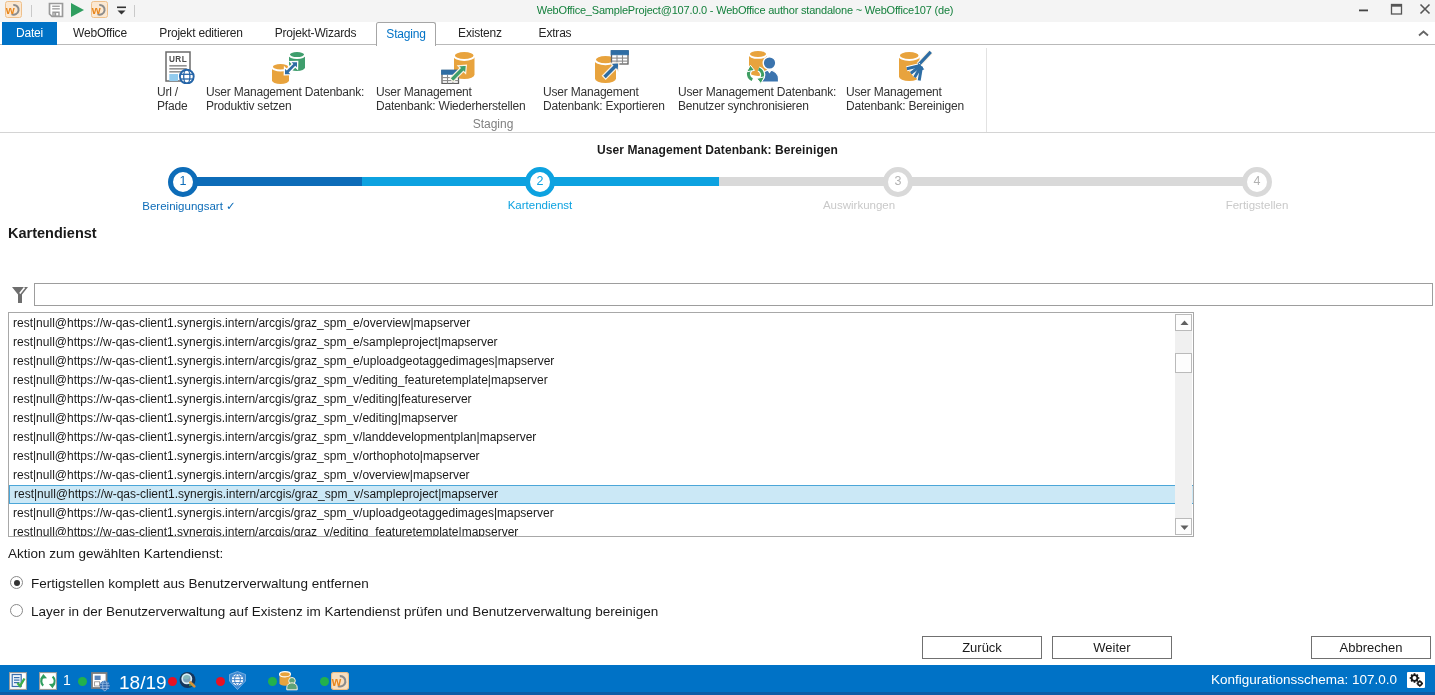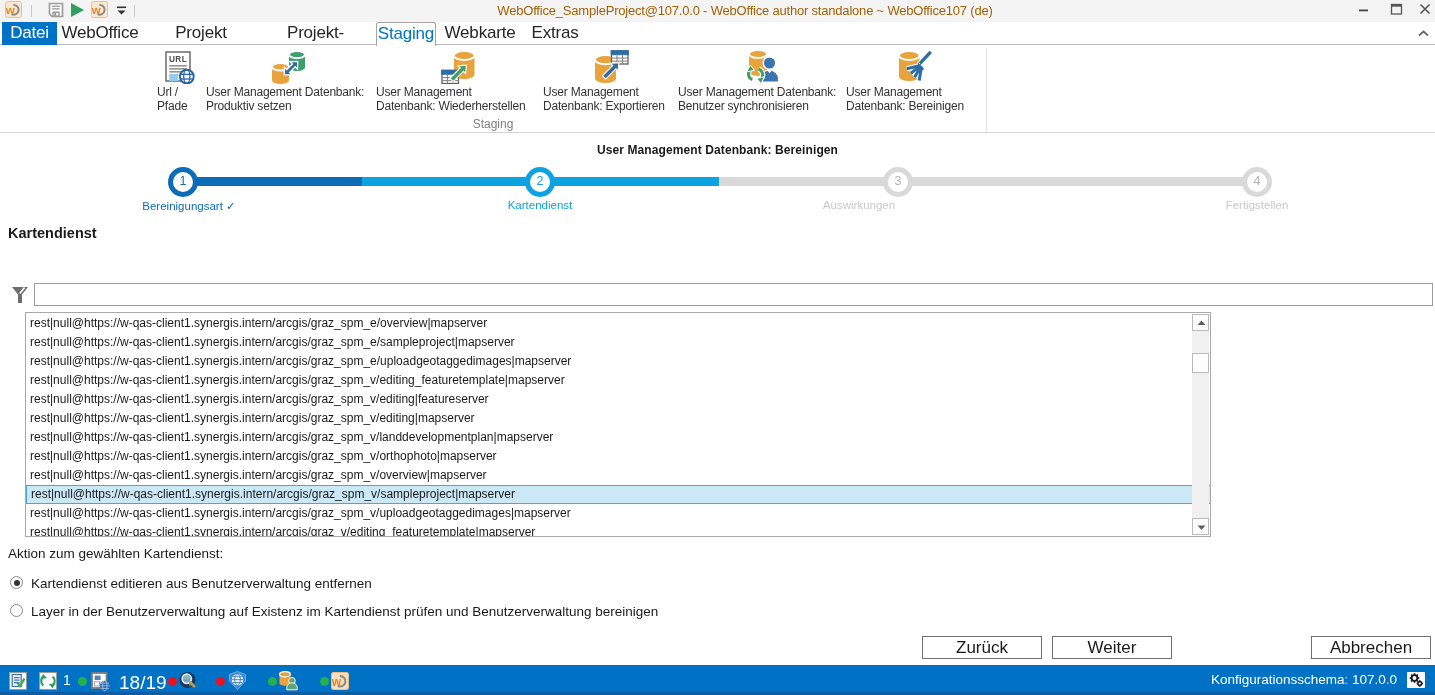--- a/index.html
+++ b/index.html
@@ -2,25 +2,25 @@
 <html><head>
 <meta charset="utf-8">
 <style>
 * { margin:0; padding:0; box-sizing:border-box; }
 html,body { width:1435px; height:695px; overflow:hidden; background:#fff;
   font-family:"Liberation Sans", sans-serif; }
 .abs { position:absolute; }
 #app { position:relative; width:1435px; height:695px; background:#fff; }
 #titlebar { left:0; top:0; width:1435px; height:22px; background:#f4f4f4; }
 #title-text { left:134px; top:0; width:1222px; height:22px; text-align:center;
-  font-size:13px; letter-spacing:-0.2px; color:#a16207; line-height:21px; }
+  font-size:11px; letter-spacing:-0.2px; color:#15803d; line-height:21px; }
 .qsep { top:5px; width:1px; height:12px; background:#c9c9c9; }
 #tabrow { left:0; top:22px; width:1435px; height:23px; background:#fff;
   border-bottom:1px solid #b9b9b9; }
-.tab { position:absolute; top:0; height:23px; font-size:17px; letter-spacing:-0.2px;
+.tab { position:absolute; top:0; height:23px; font-size:12px; letter-spacing:-0.2px;
   color:#262626; line-height:22px; text-align:center; }
 #tab-datei { left:2px; width:55px; background:#0072c6; color:#fff; }
 #tab-staging { background:#fff; border:1px solid #a6a6a6; border-bottom:none; border-radius:2.5px 2.5px 0 0;
   color:#0072c6; height:24px; z-index:3; }
 #ribbon { left:0; top:45px; width:1435px; height:88px; background:#fff;
   border-bottom:1px solid #d4d4d4; }
 .ritem { position:absolute; top:5px; font-size:12px;
   letter-spacing:-0.2px; color:#333; }
 .ritem .ric { display:block; margin:0 auto 2px auto; width:34px; height:34px; }
 .rlabel { line-height:13.5px; }
@@ -29,37 +29,37 @@
   color:#808080; position:absolute; }
 #wiztitle { left:0; top:143px; width:1435px; text-align:center; font-size:12px;
   letter-spacing:0.1px; font-weight:bold; color:#1a1a1a; }
 .pbar { top:177px; height:9px; }
 .pcircle { border-radius:50%; background:#fff; text-align:center; }
 .plabel { top:199px; font-size:11.5px; letter-spacing:0px; text-align:center; }
 h3.sect { position:absolute; left:8px; font-size:14.5px; font-weight:bold; color:#1a1a1a; }
 .body13 { font-size:13.5px; color:#1a1a1a; }
 #filterbox { left:34px; top:283px; width:1399px; height:23px;
   border:1px solid #9d9d9d; background:#fff; }
-#listbox { left:25px; top:312px; width:1186px; height:225px;
+#listbox { left:8px; top:312px; width:1186px; height:225px;
   border:1px solid #a8a8a8; background:#fff; overflow:hidden; }
 .lrow { position:absolute; left:0px; width:1406px; height:19px; font-size:12px;
   color:#1a1a1a; line-height:19px; padding-left:4px; white-space:nowrap; }
 .lrow.sel { background:#cbe8f6; border:1px solid #4ba6d8; line-height:17px; }
 #sbar { position:absolute; right:1px; top:1px; width:17px; height:221px; background:#f0f0f0; }
 .sbtn { position:absolute; left:0px; width:17px; height:17px; background:#fdfdfd;
   border:1px solid #bababa; }
 #sthumb { position:absolute; left:0px; top:39px; width:17px; height:20px;
   background:#fdfdfd; border:1px solid #bababa; }
 .arr { position:absolute; left:4px; }
 .radio { position:absolute; width:13px; height:13px; border:1px solid #8a8a8a;
   border-radius:50%; background:#fff; }
 .radio .dot { position:absolute; left:2.5px; top:2.5px; width:6px; height:6px;
   border-radius:50%; background:#333; }
 .btn { position:absolute; top:636px; width:120px; height:23px; background:#fff;
-  border:1px solid #707070; text-align:center; line-height:21px; font-size:17px;
+  border:1px solid #707070; text-align:center; line-height:21px; font-size:13px;
   color:#1a1a1a; }
 #statusbar { left:0; top:665px; width:1435px; height:30px; background:#0072c6; }
 #statusbar .darkedge { position:absolute; left:0; bottom:0; width:1435px; height:3px;
   background:#0d5ca6; }
 .sdot { position:absolute; top:12px; width:9px; height:9px; border-radius:50%; }
 .stext { position:absolute; color:#fff; font-size:13px; top:7px; }
 </style>
 </head>
 <body>
 <div id="app">
@@ -103,21 +103,21 @@
       <path d="M1.5 1.5 L10.5 10.5 M10.5 1.5 L1.5 10.5" stroke="#565656" stroke-width="1.6"></path>
     </svg>
   </div>
 
   <div id="tabrow" class="abs">
     <div class="tab" id="tab-datei">Datei</div>
     <div class="tab" style="left:57px;width:86px">WebOffice</div>
     <div class="tab" style="left:143px;width:116px">Projekt editieren</div>
     <div class="tab" style="left:259px;width:113px">Projekt-Wizards</div>
     <div class="tab" id="tab-staging" style="left:376px;width:60px">Staging</div>
-    <div class="tab" style="left:436px;width:88px">Webkarte</div>
+    <div class="tab" style="left:436px;width:88px">Existenz</div>
     <div class="tab" style="left:524px;width:62px">Extras</div>
     <svg class="abs" style="left:1417px;top:7px" width="13" height="9" viewBox="0 0 13 9">
       <path d="M2 6.5 L6.5 2.5 L11 6.5" fill="none" stroke="#666" stroke-width="1.8"></path>
     </svg>
   </div>
 
   <div id="ribbon" class="abs">
     <div class="ritem" style="left:157px;width:46px">
       <svg class="ric" viewBox="0 0 34 34">
           <path d="M3,2 H27 V31 H3 Z" fill="#fff" stroke="#6b6b6b" stroke-width="1.5"></path>
@@ -273,21 +273,21 @@
             <path d="M0.5 0.5 L8.5 0.5 L4.5 5 Z" fill="#606060"></path>
           </svg>
       </div>
     </div>
   </div>
 
   <div class="abs body13" style="left:8px;top:546px">Aktion zum gewählten Kartendienst:</div>
   <div class="radio" style="left:10px;top:576px">
       <div class="dot"></div>
     </div>
-  <div class="abs body13" style="left:31px;top:576px">Kartendienst editieren aus Benutzerverwaltung entfernen</div>
+  <div class="abs body13" style="left:31px;top:576px">Fertigstellen komplett aus Benutzerverwaltung entfernen</div>
   <div class="radio" style="left:10px;top:604px"></div>
   <div class="abs body13" style="left:31px;top:604px">Layer in der Benutzerverwaltung auf Existenz im Kartendienst prüfen und Benutzerverwaltung bereinigen</div>
 
   <div class="btn" style="left:922px">Zurück</div>
   <div class="btn" style="left:1052px">Weiter</div>
   <div class="btn" style="left:1311px">Abbrechen</div>
 
   <div id="statusbar" class="abs">
     <div class="darkedge"></div>
     <svg class="abs" style="left:9px;top:7px" width="18" height="18" viewBox="0 0 18 18">

